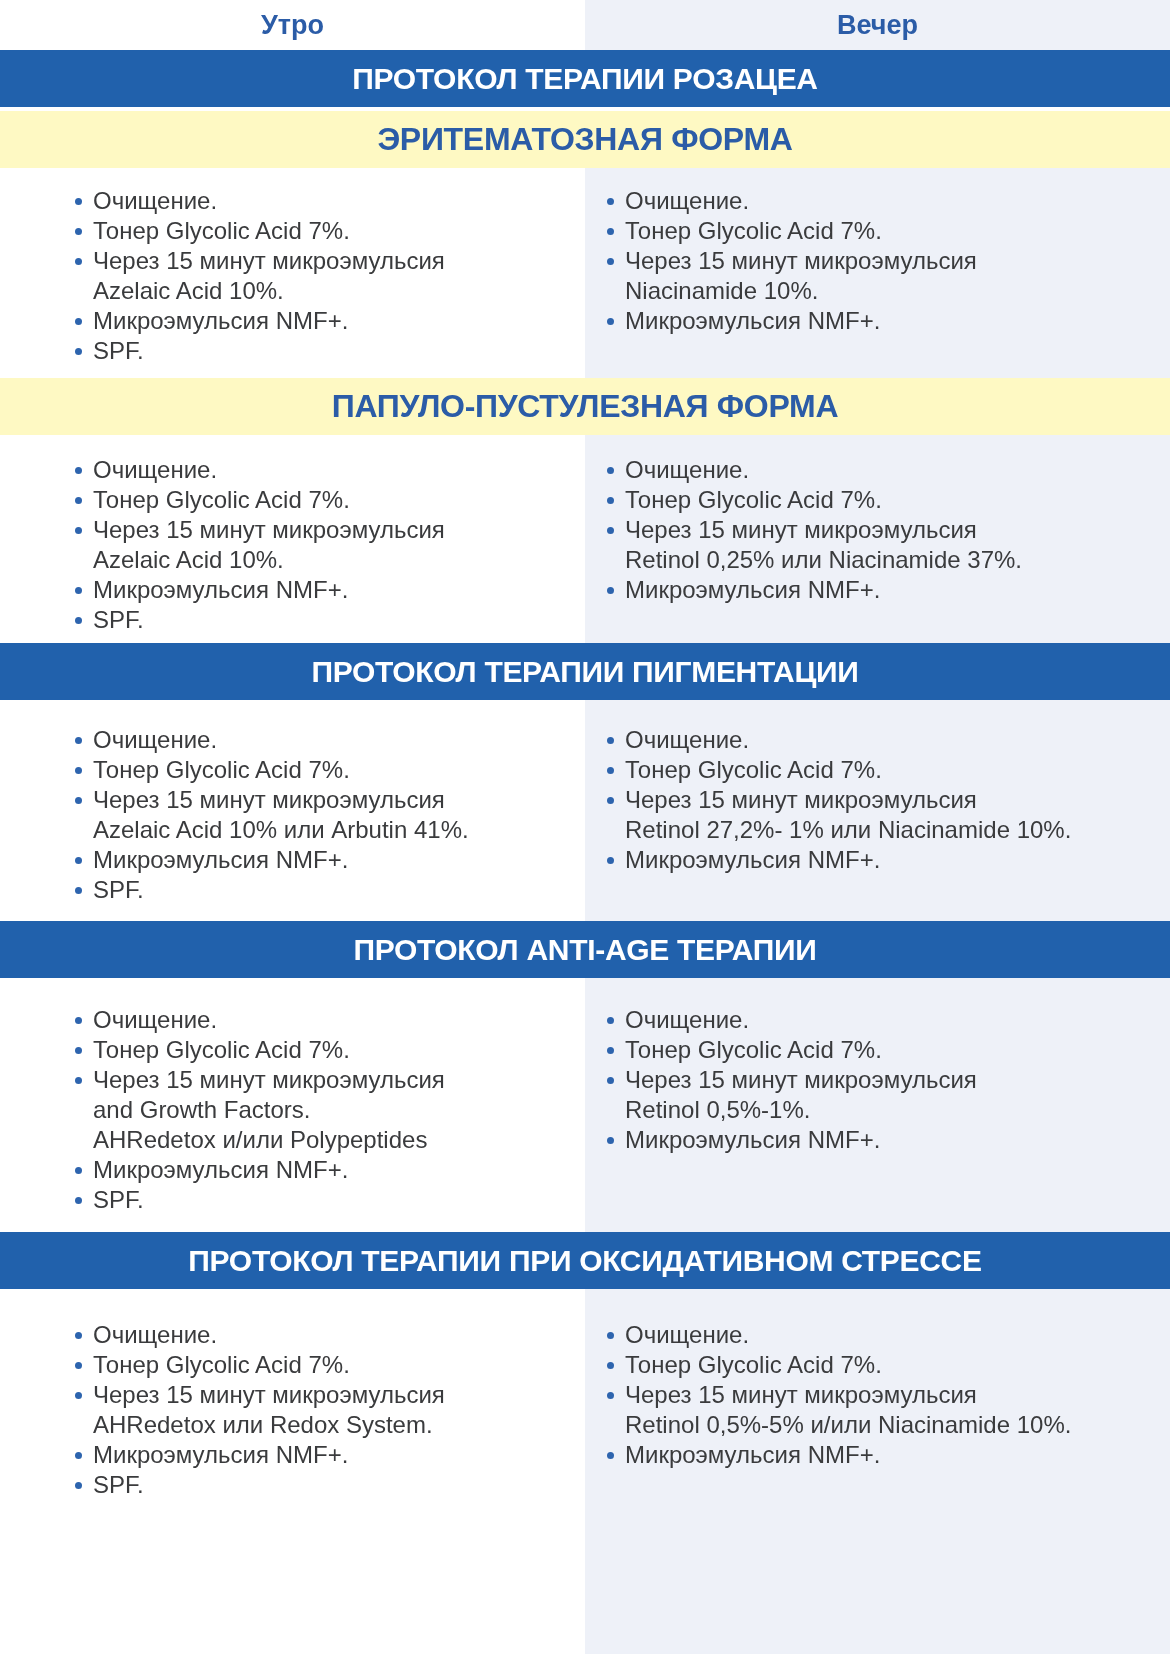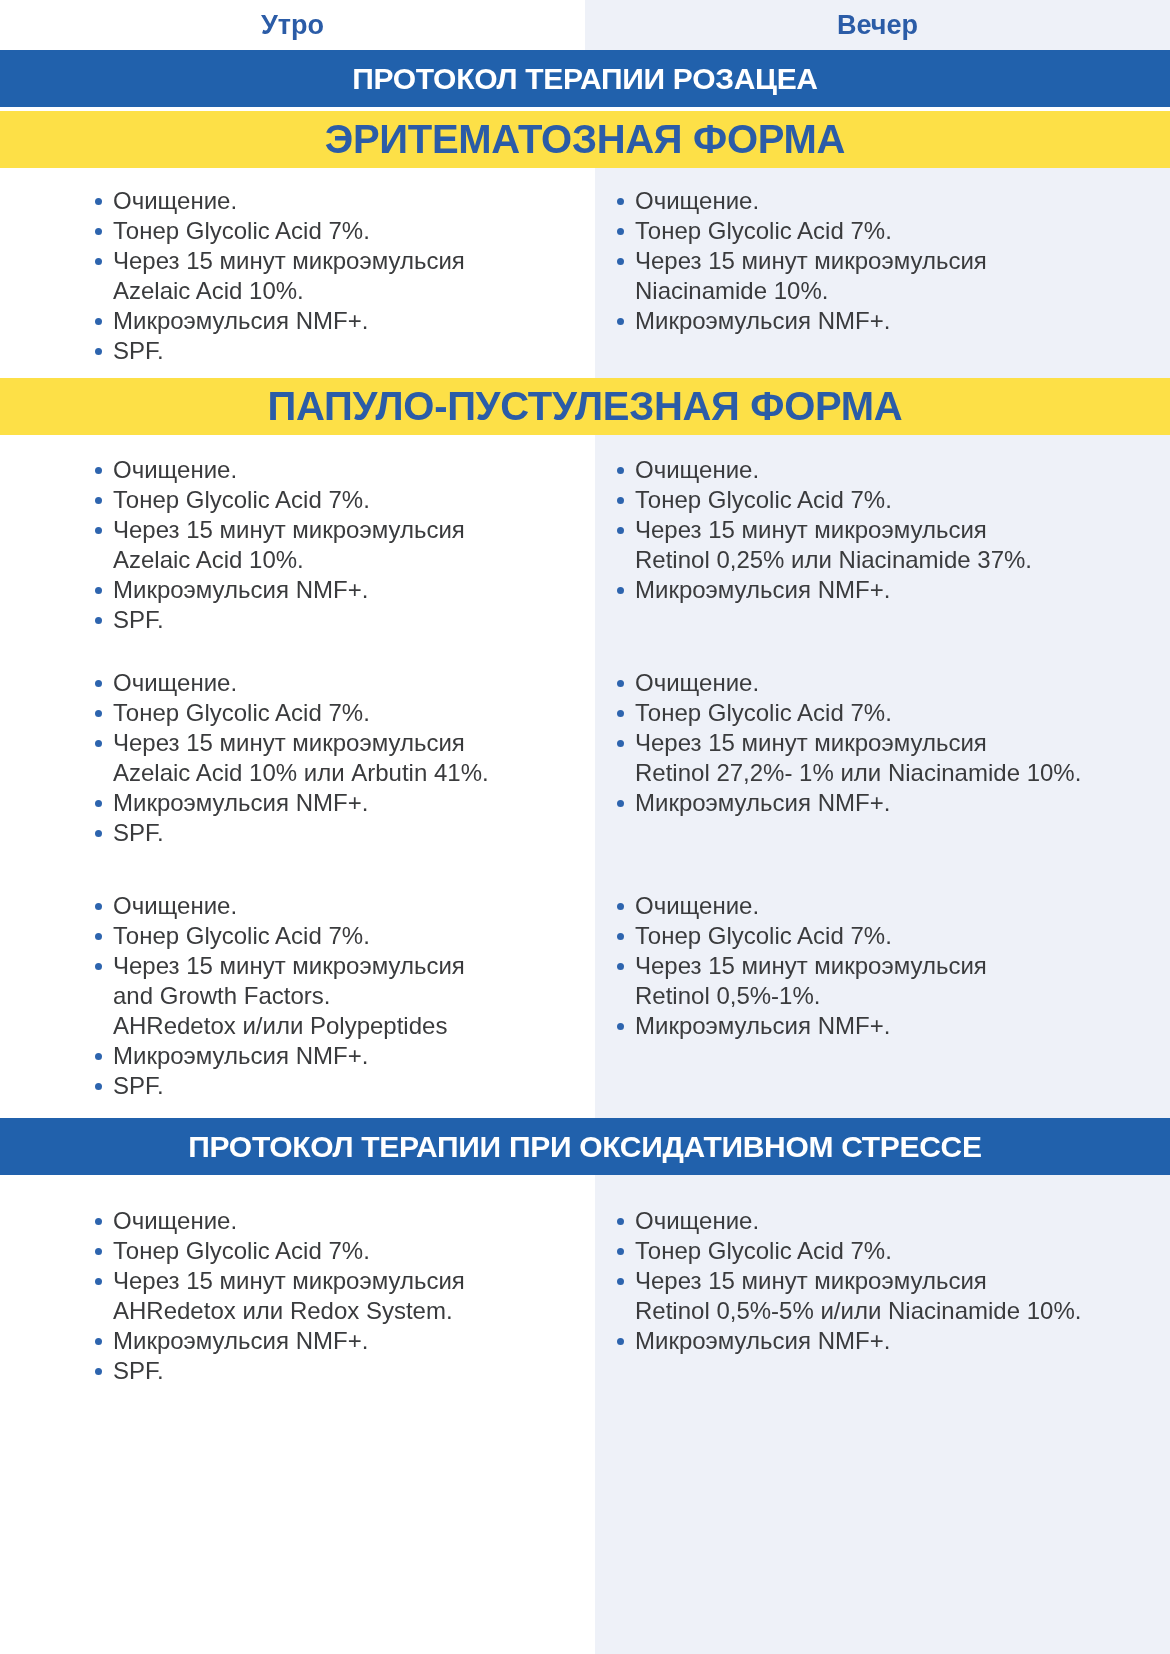--- a/index.html
+++ b/index.html
@@ -9,23 +9,23 @@
 
   .header-row { flex:0 0 auto; height:50px; display:flex; }
   .header-cell { width:585px; display:flex; align-items:center; justify-content:center;
                  font-weight:bold; font-size:27px; color:#2b5ca7; }
   .header-cell.evening { background:#eef1f8; }
 
   .band { flex:0 0 auto; height:57px; display:flex; align-items:center; justify-content:center;
           font-weight:bold; letter-spacing:-0.3px; }
   .band.banner { background:#2161ac; color:#ffffff; font-size:30px; }
   .band.first { margin-bottom:4px; }
-  .band.subband { background:#fde047; color:#2b5ca7; font-size:40px; }
-
-  .row { flex:0 0 auto; display:flex;padding-left:20px; }
+  .band.subband { background:#fef9c3; color:#2b5ca7; font-size:32px; }
+
+  .row { flex:0 0 auto; display:flex; }
   .row.grow { flex:1 1 auto; }
   .cell { width:585px; }
   .cell.evening { background:#eef1f8; }
 
   .list { list-style:none; }
   .cell.morning .list { padding-left:75px; padding-right:15px; }
   .cell.evening .list { padding-left:22px; padding-right:15px; }
   .item { display:flex; }
   .dot { flex:0 0 7px; width:7px; height:7px; border-radius:50%; background:#2d64ae;
          margin-top:12px; margin-right:11px; }
@@ -175,20 +175,23 @@
             </li>
             <li class="item">
               <span class="dot"></span>
               <div class="lines">
                 <div class="line">Микроэмульсия NMF+.</div>
               </div>
             </li>
           </ul>
         </div>
       </div>
+      <div class="band banner">
+        <span>ПРОТОКОЛ ТЕРАПИИ ПИГМЕНТАЦИИ</span>
+      </div>
       <div class="row" style="height: 221px;">
         <div class="cell morning">
           <ul class="list" style="padding-top: 25px;">
             <li class="item">
               <span class="dot"></span>
               <div class="lines">
                 <div class="line">Очищение.</div>
               </div>
             </li>
             <li class="item">
@@ -240,20 +243,23 @@
               </div>
             </li>
             <li class="item">
               <span class="dot"></span>
               <div class="lines">
                 <div class="line">Микроэмульсия NMF+.</div>
               </div>
             </li>
           </ul>
         </div>
+      </div>
+      <div class="band banner">
+        <span>ПРОТОКОЛ ANTI-AGE ТЕРАПИИ</span>
       </div>
       <div class="row" style="height: 254px;">
         <div class="cell morning">
           <ul class="list" style="padding-top: 27px;">
             <li class="item">
               <span class="dot"></span>
               <div class="lines">
                 <div class="line">Очищение.</div>
               </div>
             </li>

